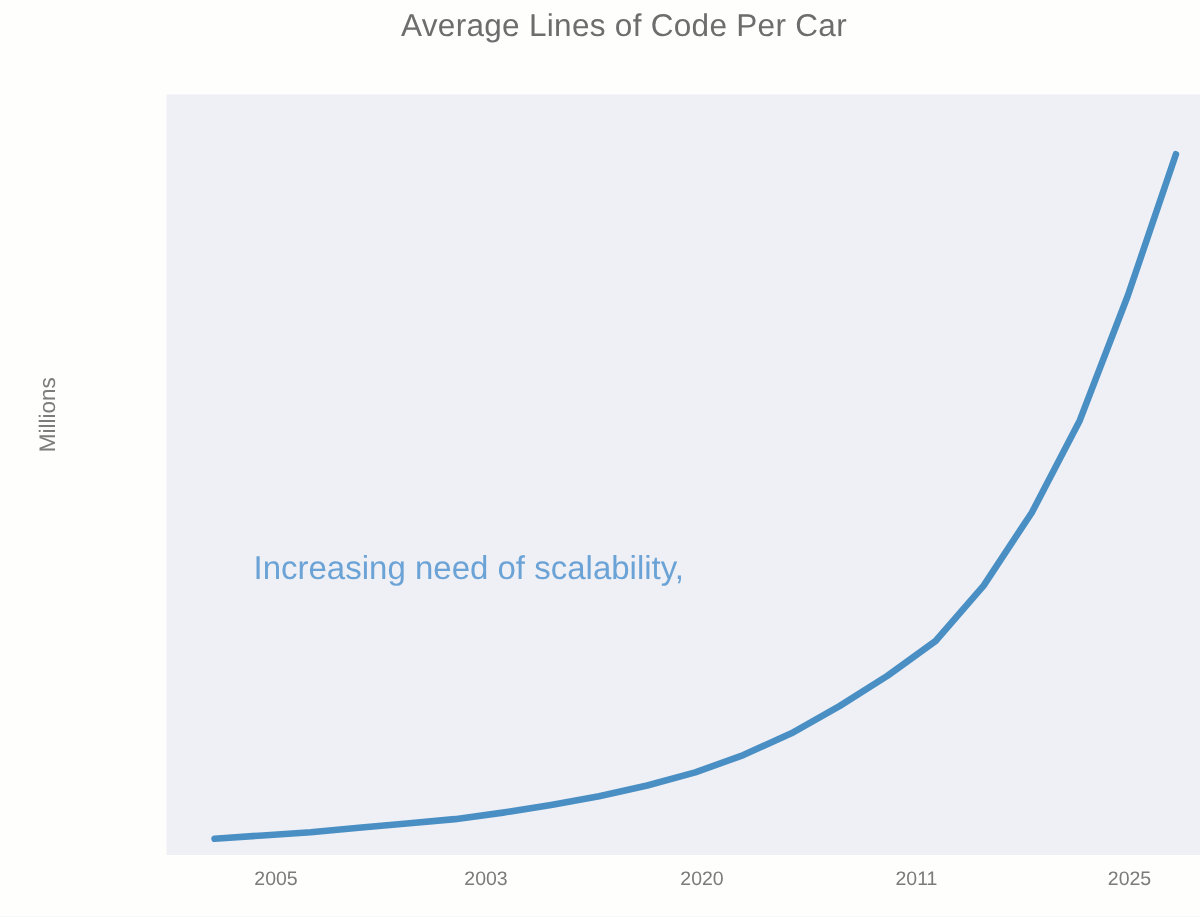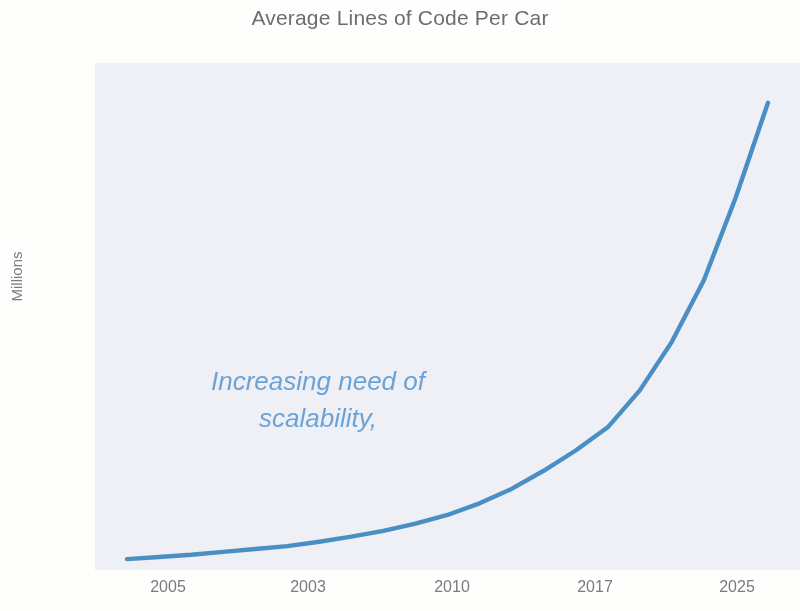--- a/index.html
+++ b/index.html
@@ -10,21 +10,21 @@
     width: 800px;
     height: 611px;
     background: #fefefd;
     font-family: "Liberation Sans", sans-serif;
     overflow: hidden;
     position: relative;
   }
 
   #chart-root {
     position: absolute;
-    left: 0; top: 0;
+    left: 16px; top: 0;
     width: 760px;
     height: 611px;
   }
 
   
   #chart-title {
     position: absolute;
     left: 0;
     top: 6px;
     width: 800px;
@@ -55,26 +55,24 @@
     height: 507px;
     display: block;
   }
 
   
   #plot-annotation {
     position: absolute;
     left: 58px;
     top: 300px;
     width: 330px;
-    text-align: center;
-    font-size: 26px;
+    font-size: 22px;
     line-height: 1.42;
     color: #6ba3d6;
     font-weight: 400;
-    font-style: italic;
   }
   #plot-annotation .line2 {
     display: block;
   }
 
   
   #y-axis-label {
     position: absolute;
     left: -24px;
     top: 268px;
@@ -87,21 +85,21 @@
     white-space: nowrap;
   }
 
   
   .x-tick {
     position: absolute;
     top: 578px;
     width: 80px;
     margin-left: -40px;
     text-align: center;
-    font-size: 16px;
+    font-size: 13px;
     color: #7b7b7b;
     white-space: nowrap;
   }
 
   
   #watermark {
     position: absolute;
     left: 676px;
     top: 534px;
     width: 118px;
@@ -115,22 +113,22 @@
 <body style="background: rgb(254, 254, 253);">
 
 <div id="chart-root">
 
   <div id="chart-title" style="color: rgb(109, 109, 109);">Average Lines of Code Per Car</div>
 
   <div id="y-axis-label">Millions</div>
 
   <div class="x-tick" style="left:168px;">2005</div>
   <div class="x-tick" style="left:308px;">2003</div>
-  <div class="x-tick" style="left:452px;">2010</div>
-  <div class="x-tick" style="left:595px;">2017</div>
+  <div class="x-tick" style="left:452px;">2020</div>
+  <div class="x-tick" style="left:595px;">2011</div>
   <div class="x-tick" style="left:737px;text-align:center;">2025</div>
 
   <div id="plot-area" style="background: rgb(239, 240, 245);">
     <svg id="plot-svg" viewBox="0 0 705 507" preserveAspectRatio="none">
       <polyline id="data-line" fill="none" stroke="#4a8fc4" stroke-width="4.4" stroke-linecap="round" stroke-linejoin="round" points="32.05,496.14 64.09,493.96 96.14,491.79 128.18,488.89 160.23,486.00 192.27,483.10 224.32,478.75 256.36,473.68 288.41,467.89 320.45,460.65 352.50,451.95 384.55,440.37 416.59,425.88 448.64,407.77 480.68,387.49 512.73,364.32 544.77,327.38 576.82,278.85 608.86,217.29 640.91,133.99 672.95,39.84"></polyline>
     </svg>
 
     <div id="plot-annotation" style="color: rgb(107, 163, 214);">
       <span>Increasing need of scalability,</span>
     </div>

